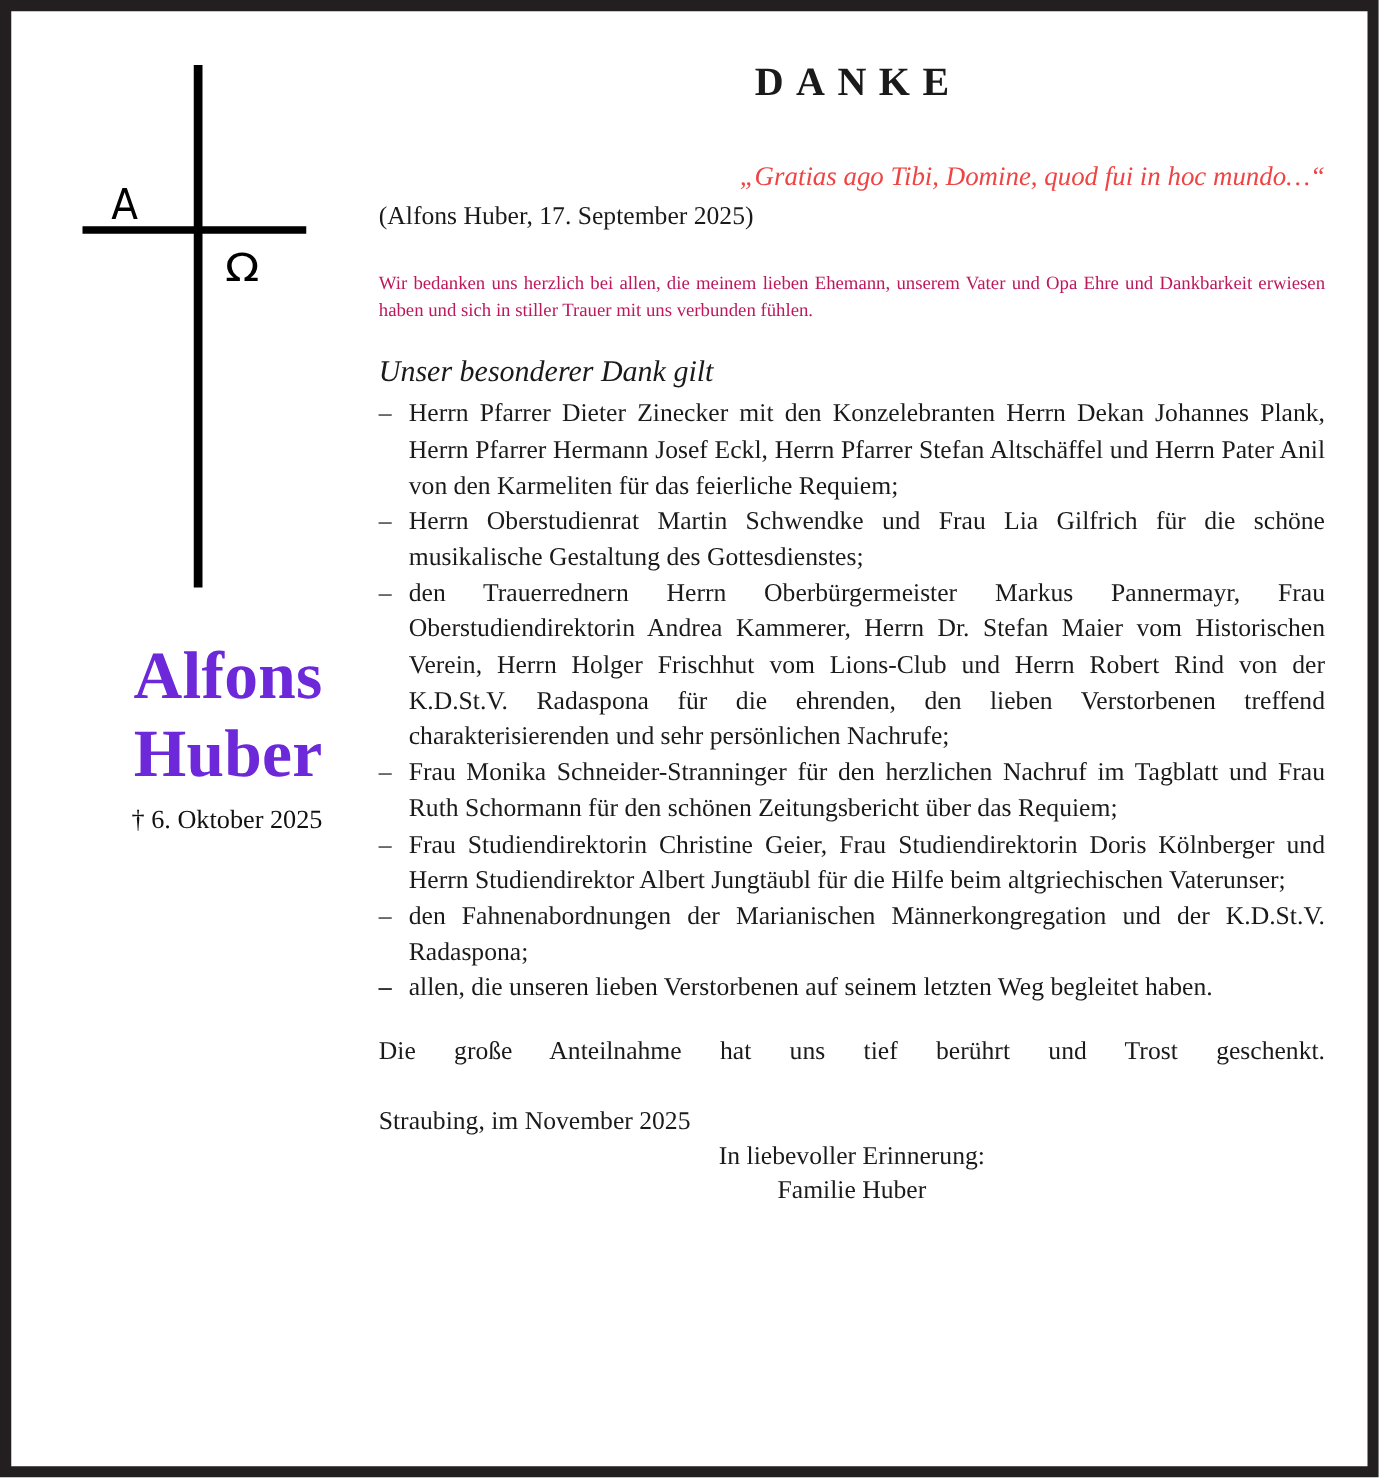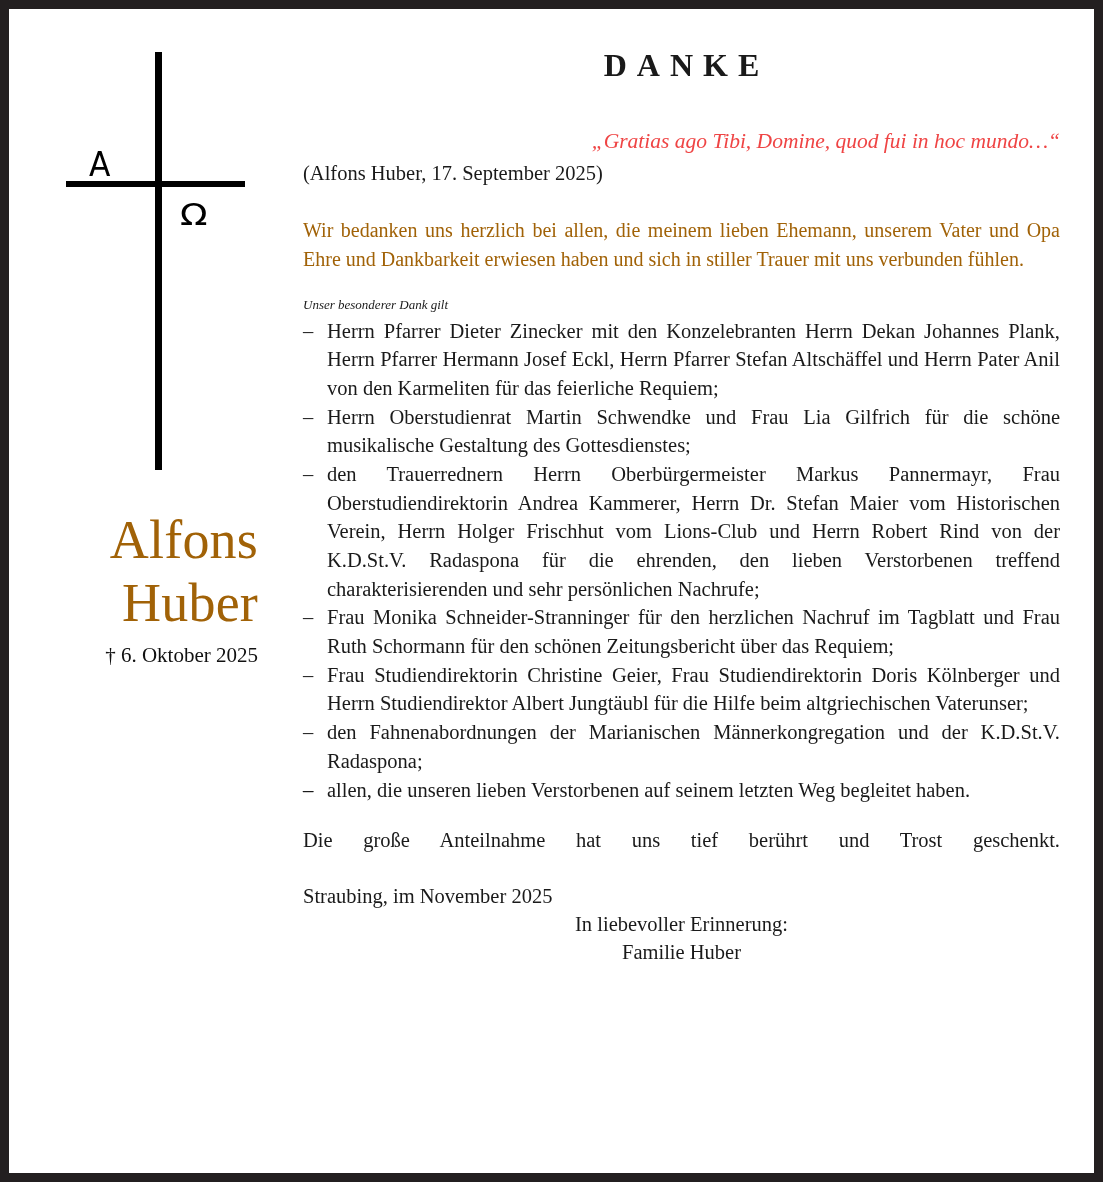--- a/index.html
+++ b/index.html
@@ -81,25 +81,25 @@
 
   .name-block {
     position: absolute;
     left: 0;
     top: 500px;
     width: 249px;
     text-align: right;
   }
   .deceased-name {
     font-family: "Liberation Serif", "DejaVu Serif", serif;
-    font-weight: 400;
+    font-weight: 700;
     font-size: 54px;
     line-height: 1.16;
     letter-spacing: 0.2px;
-    color: #a16207;
+    color: #6d28d9;
     white-space: pre-line;
   }
   .death-date {
     margin-top: 9px;
     font-size: 21px;
     line-height: 1.2;
     color: #111111;
   }
 
   
@@ -131,31 +131,31 @@
   .quote-attrib {
     text-align: left;
     font-size: 20.5px;
     line-height: 1.3;
     margin: 4px 0 0 0;
     color: #1a1a1a;
   }
 
   .intro-par {
     margin: 29px 0 0 0;
-    font-size: 20px;
+    font-size: 15px;
     line-height: 1.47;
     text-align: justify;
     text-align-last: left;
-    color: #a16207;
+    color: #be185d;
   }
 
   .thanks-heading {
     margin: 22px 0 2px 0;
     font-style: italic;
-    font-size: 13px;
+    font-size: 24px;
     line-height: 1.4;
     color: #1a1a1a;
   }
 
   .thanks-list {
     list-style: none;
     margin: 0;
     padding: 0;
   }
   .thanks-item {

